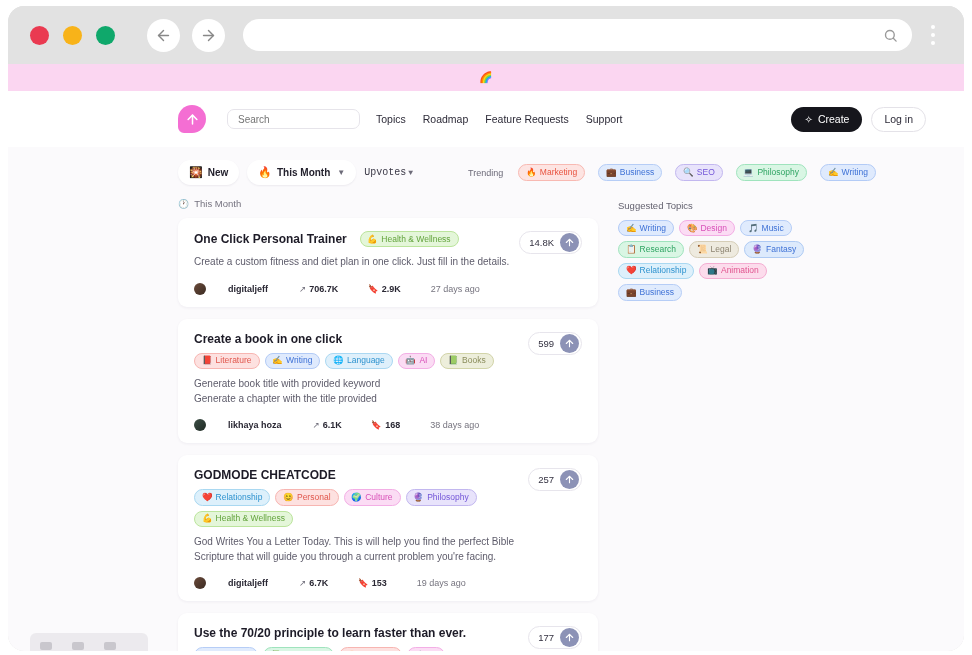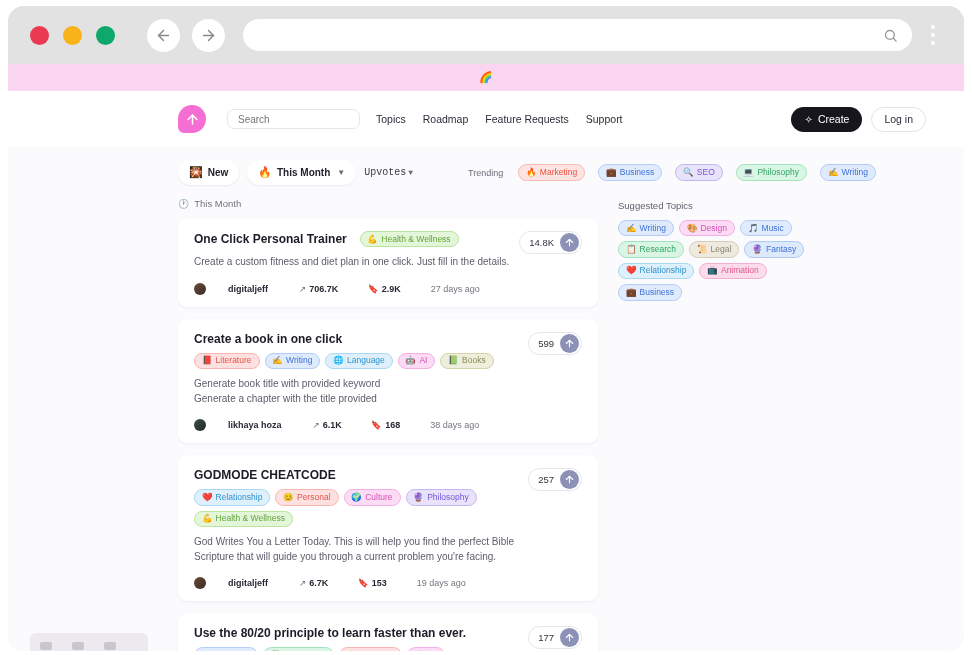--- a/index.html
+++ b/index.html
@@ -551,21 +551,21 @@
                 <span class="upvote-btn">
                   <svg viewBox="0 0 24 24" fill="none" stroke="#ffffff" stroke-width="2.4" stroke-linecap="round" stroke-linejoin="round">
                     <line x1="12" y1="19" x2="12" y2="5"></line>
                     <polyline points="5 12 12 5 19 12"></polyline>
                   </svg>
                 </span>
               </div>
             </div>
             <div class="card">
               <div class="title-row">
-                <span class="card-title">Use the 80/20 principle to learn faster than ever.</span>
+                <span class="card-title">Use the 70/20 principle to learn faster than ever.</span>
               </div>
               <div class="card-tags">
                 <span class="tag" style="background: rgb(224, 235, 253); border-color: rgb(182, 205, 246); color: rgb(63, 114, 214);">
                   <span class="temoji">💼</span>
                   <span>Business</span>
                 </span>
                 <span class="tag" style="background: rgb(217, 246, 228); border-color: rgb(159, 227, 189); color: rgb(47, 164, 99);">
                   <span class="temoji">📗</span>
                   <span>Academics</span>
                 </span>

